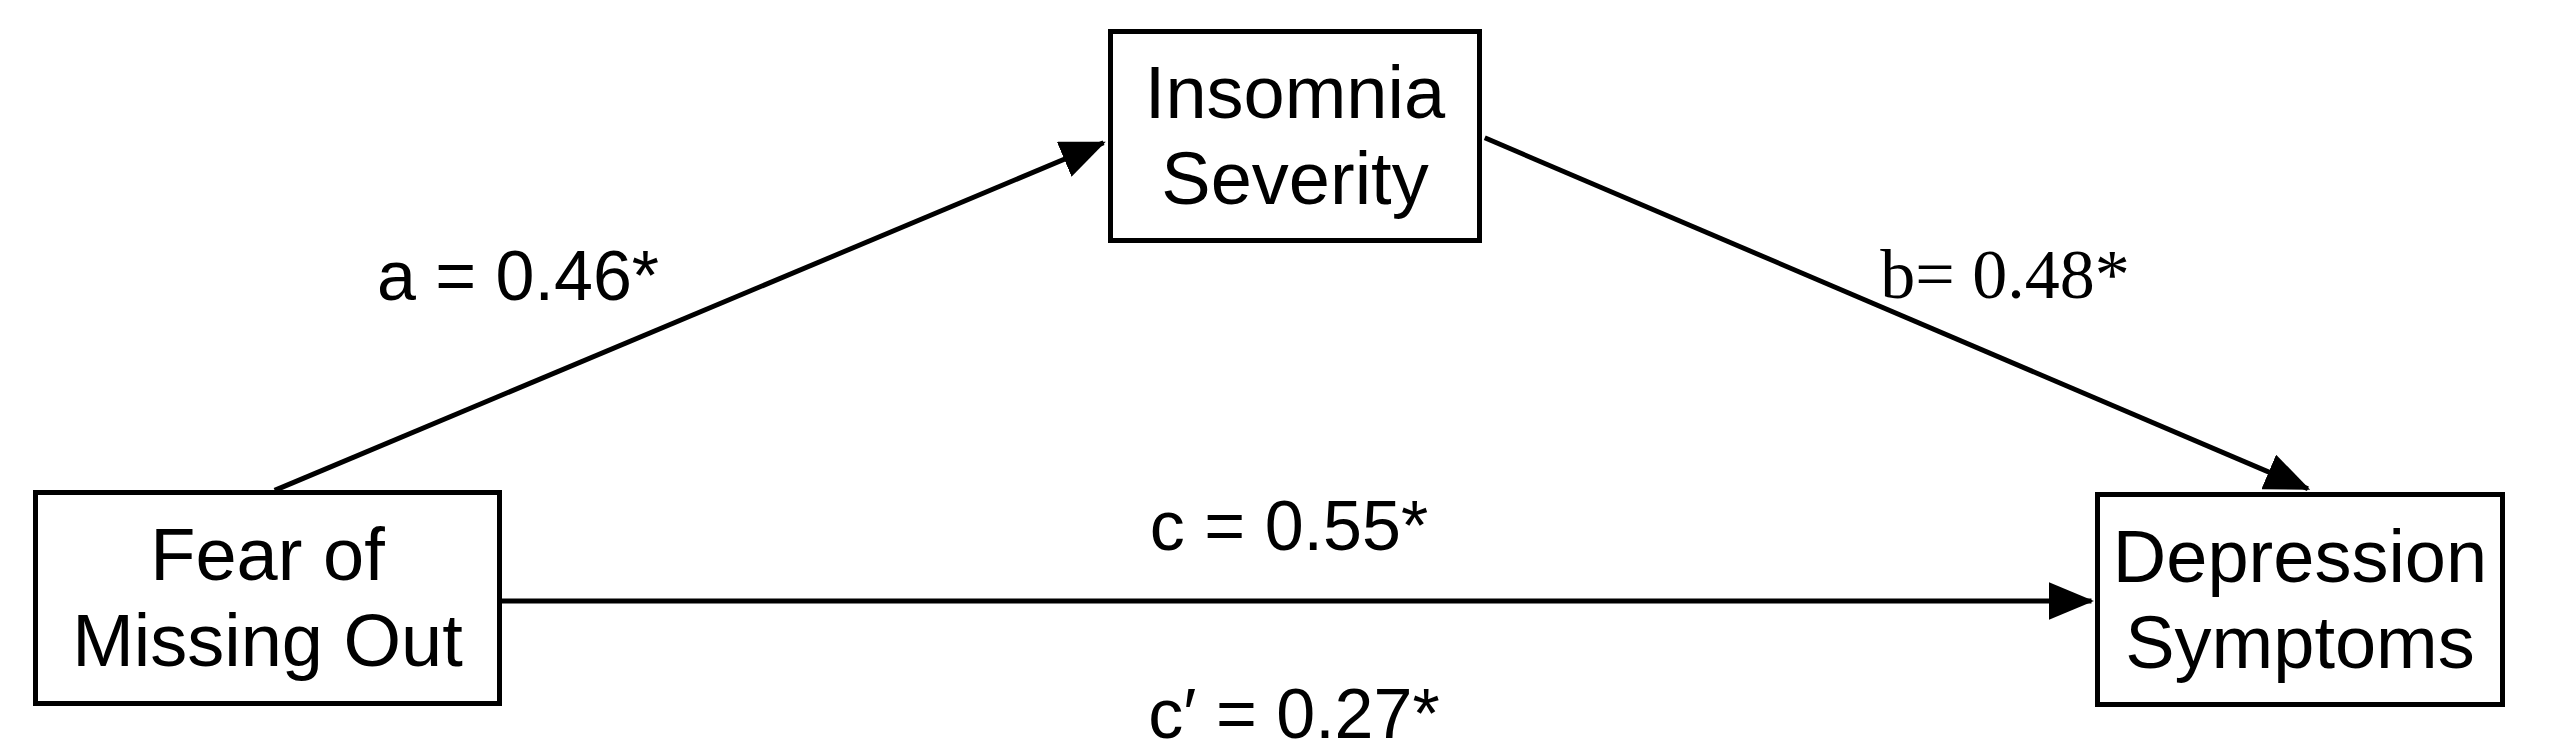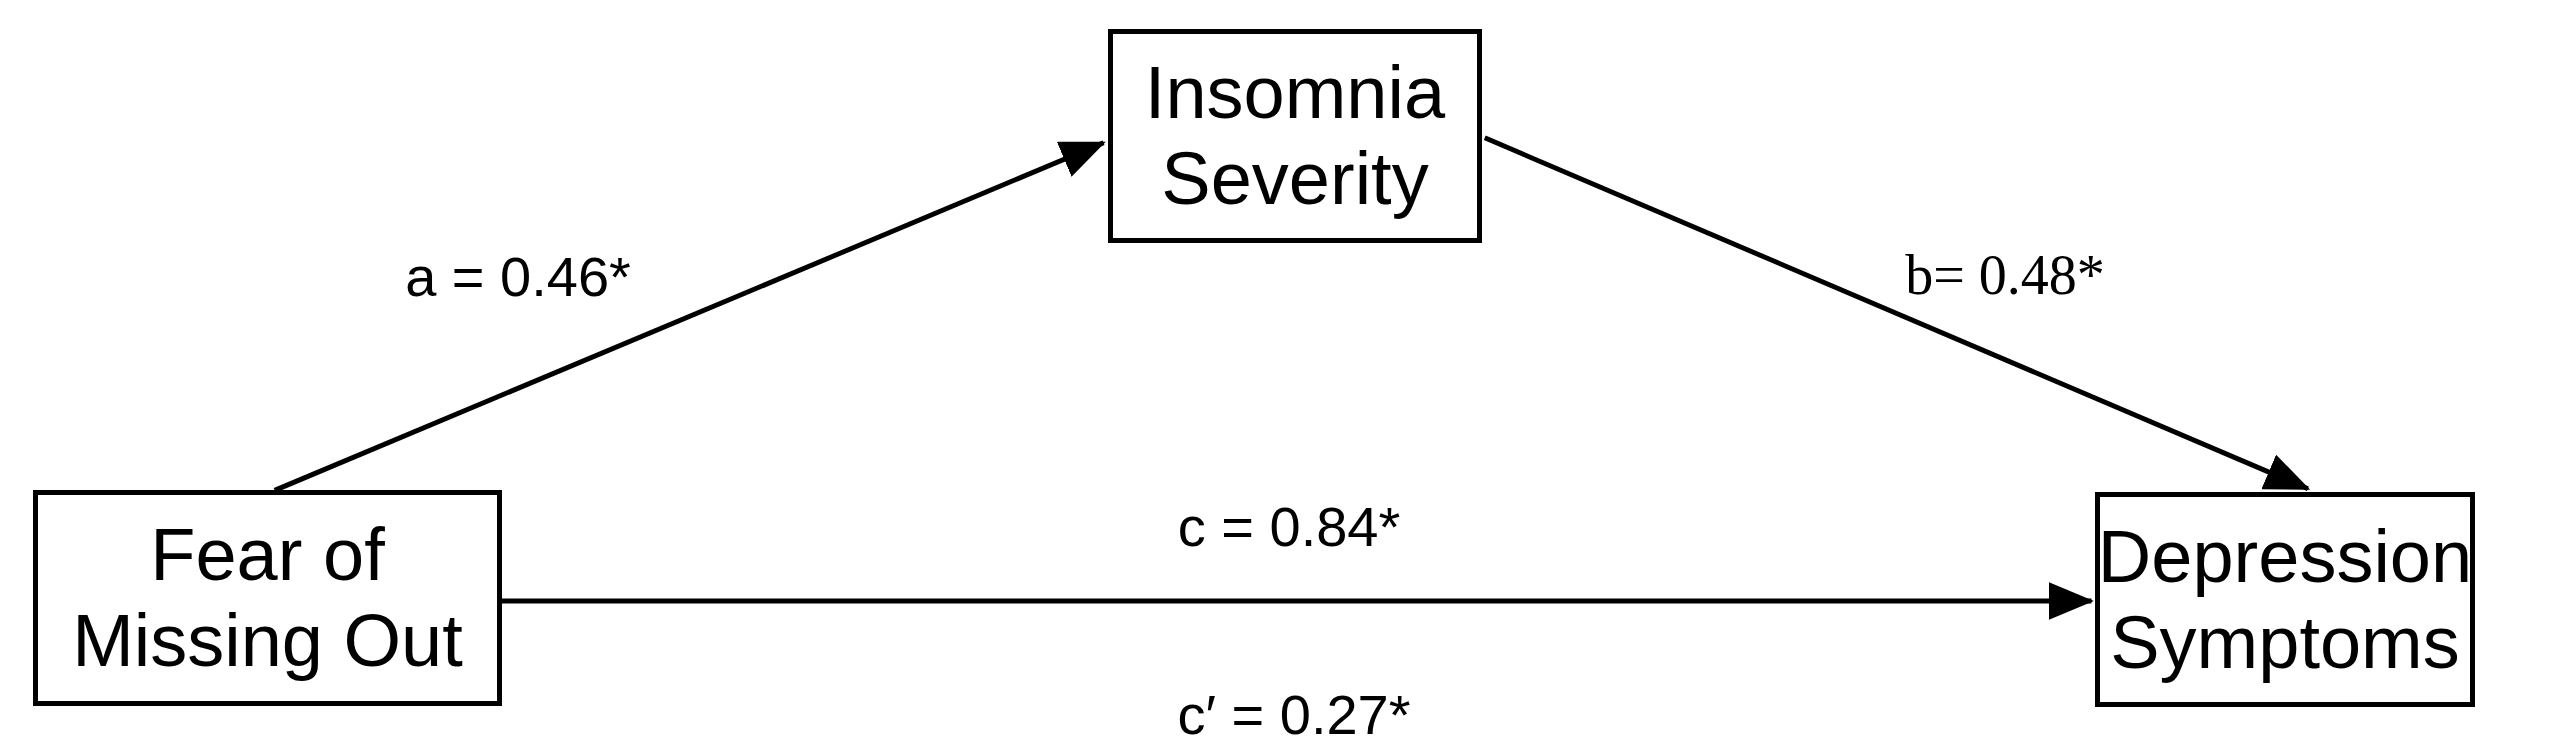--- a/index.html
+++ b/index.html
@@ -31,25 +31,25 @@
     display: flex;
     align-items: center;
     justify-content: center;
     text-align: center;
     white-space: pre-line;
     font-size: 74px;
     line-height: 1.16;
   }
   #node-predictor  { left: 33px;   top: 490px; width: 469px; height: 216px; }
   #node-mediator   { left: 1108px; top: 29px;  width: 374px; height: 214px; }
-  #node-outcome    { left: 2095px; top: 492px; width: 380px; height: 215px; }
+  #node-outcome    { left: 2095px; top: 492px; width: 410px; height: 215px; }
   .path-label {
     position: absolute;
     transform: translate(-50%, -50%);
-    font-size: 56px;
+    font-size: 70px;
     white-space: nowrap;
   }
   #label-a       { left: 518px;  top: 276px; }
   #label-b       { left: 2005px; top: 275px; font-family: Liberation Serif, serif; }
   #label-c       { left: 1289px; top: 526px; }
   #label-cprime  { left: 1294px; top: 666px; margin-top: 48px; }
 </style>
 </head>
 <body>
 
@@ -72,18 +72,18 @@
   <div id="node-mediator" class="node">Insomnia
 Severity</div>
 
   <div id="node-outcome" class="node">Depression
 Symptoms</div>
 
   <div id="label-a" class="path-label">a = 0.46*</div>
 
   <div id="label-b" class="path-label">b= 0.48*</div>
 
-  <div id="label-c" class="path-label">c = 0.84*</div>
+  <div id="label-c" class="path-label">c = 0.55*</div>
 
   <div id="label-cprime" class="path-label">c′ = 0.27*</div>
 
 </div>
 
 
 </body></html>

